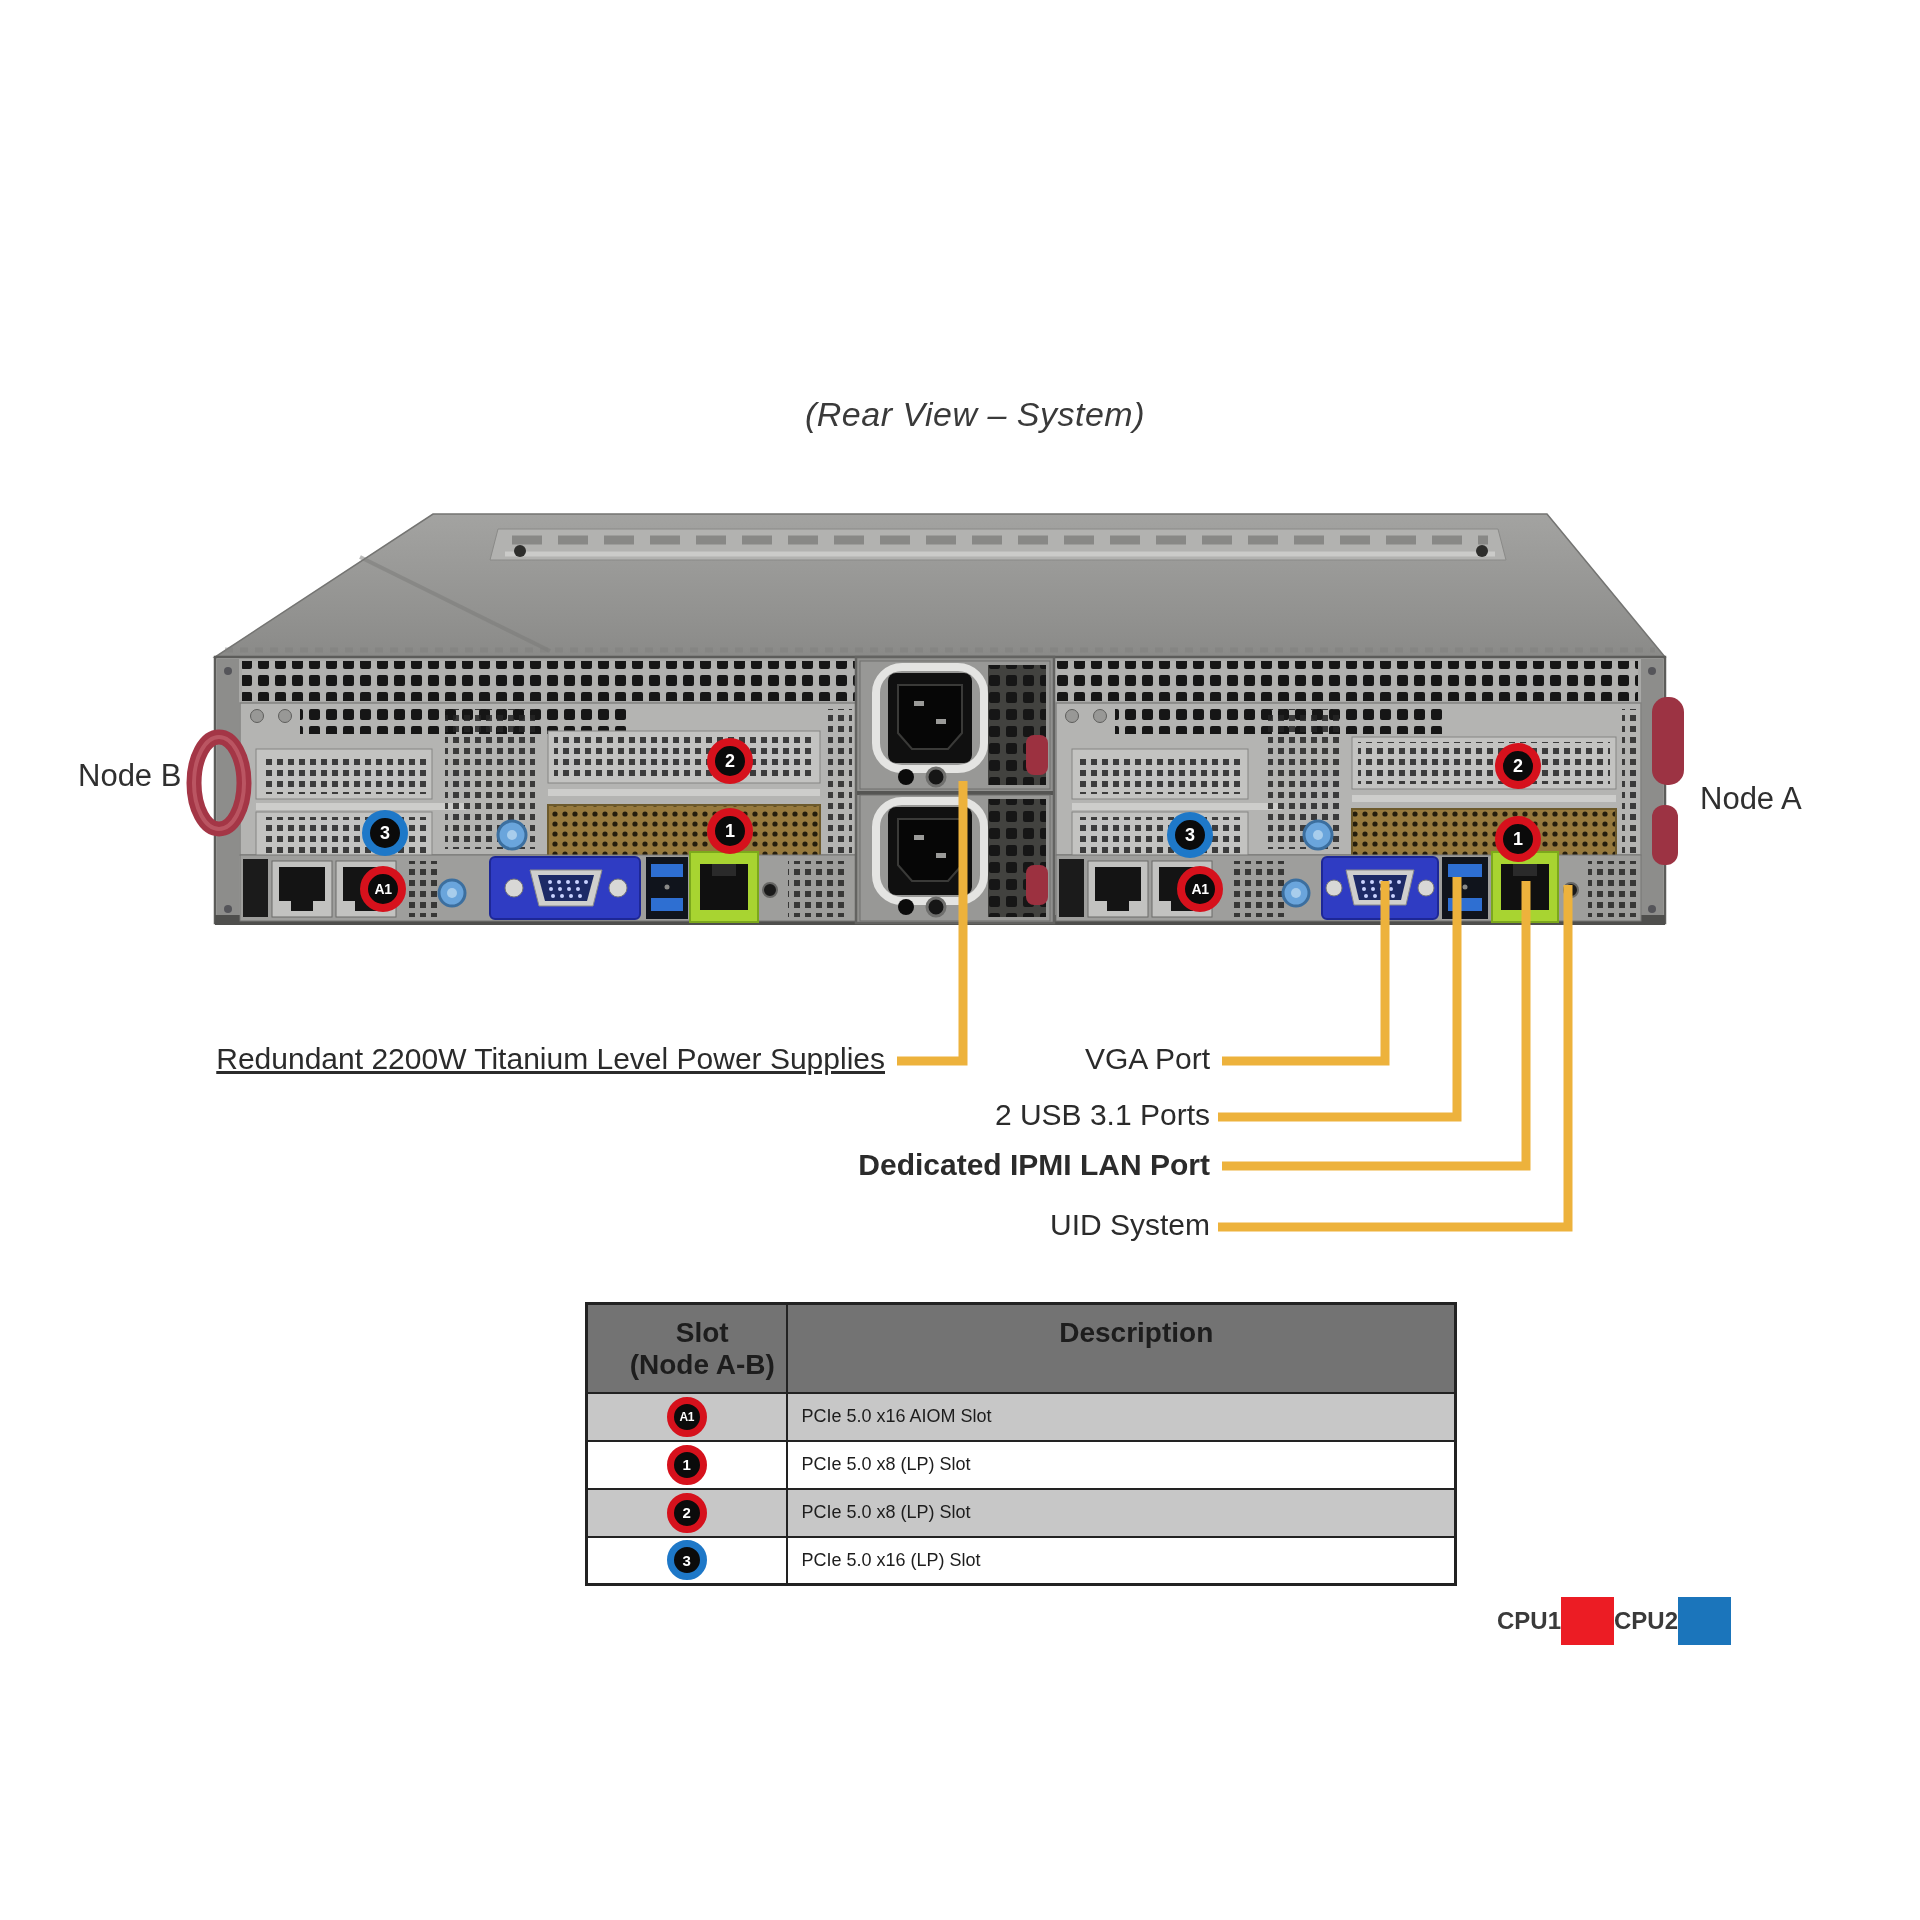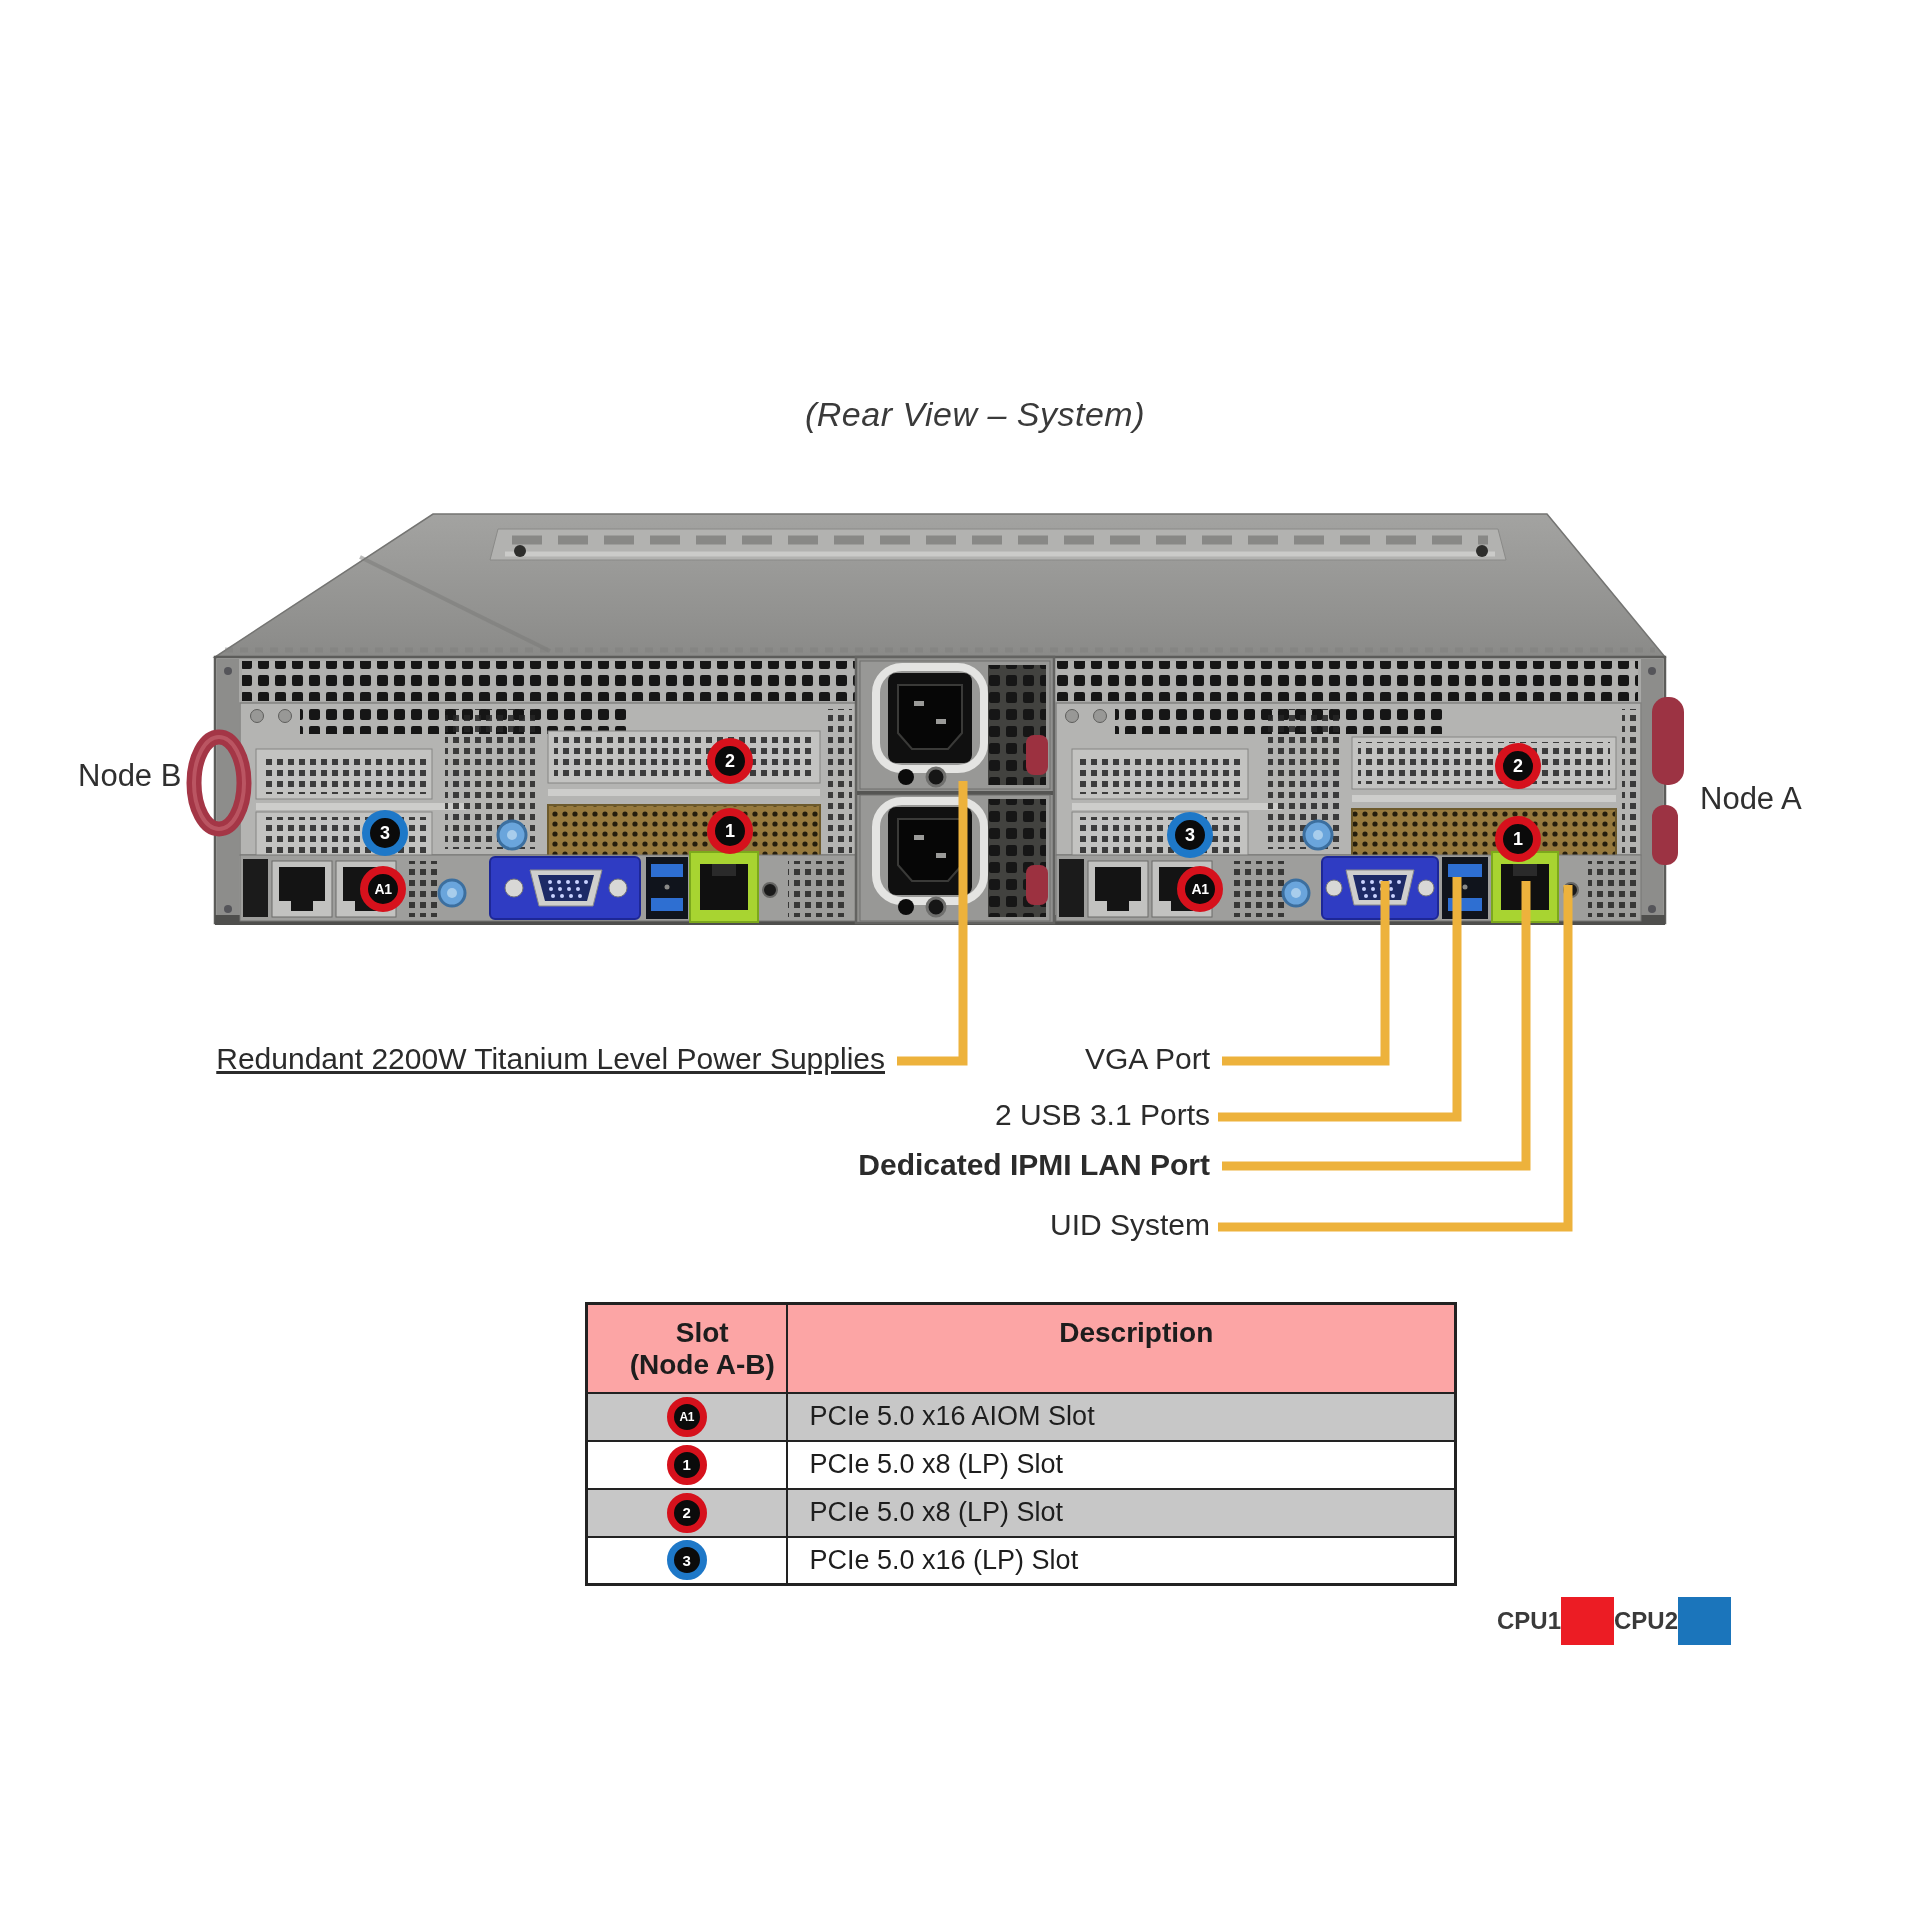--- a/index.html
+++ b/index.html
@@ -34,23 +34,23 @@
   .b-nb-2{left:707px;top:729px;} .b-nb-1{left:707px;top:799px;}
   .b-nb-3{left:362px;top:801px;} .b-nb-a1{left:360px;top:857px;}
   .b-na-2{left:1495px;top:734px;} .b-na-1{left:1495px;top:807px;}
   .b-na-3{left:1167px;top:803px;} .b-na-a1{left:1177px;top:857px;}
 
   
   .slot-table-wrap{position:absolute;left:585px;top:1293px;}
   table.slot-table{border-collapse:collapse;table-layout:fixed;width:872px;border:3px solid #222;}
   table.slot-table th, table.slot-table td{border:2px solid #222;}
   th.col-slot{width:200px;}
-  th.hdr{vertical-align:top;padding-top:12px;font-size:28px;font-weight:bold;color:#1d1d1d;height:89px;box-sizing:border-box;background:#fca5a5;padding-left:32px;}
+  th.hdr{vertical-align:top;padding-top:12px;font-size:28px;font-weight:bold;color:#1d1d1d;height:89px;box-sizing:border-box;background:#737373;padding-left:32px;}
   td.cell-slot{text-align:center;height:48px;box-sizing:border-box;}
-  td.cell-desc{font-size:27px;color:#1d1d1d;padding-left:22px;height:48px;box-sizing:border-box;}
+  td.cell-desc{font-size:18px;color:#1d1d1d;padding-left:14px;height:48px;box-sizing:border-box;}
   tr.shaded td{background:#c7c7c7;}
   tr.plain td{background:#ffffff;}
   .tbadge{
     display:inline-flex;width:40px;height:40px;border-radius:50%;
     background:#0b0b0b;border:7px solid #d6111c;box-sizing:border-box;
     align-items:center;justify-content:center;color:#fff;font-weight:bold;font-size:15px;vertical-align:middle;
   }
   .tbadge.blue{border-color:#1e78c8;}
   .tbadge.a1{font-size:12px;letter-spacing:-0.5px;}
 

